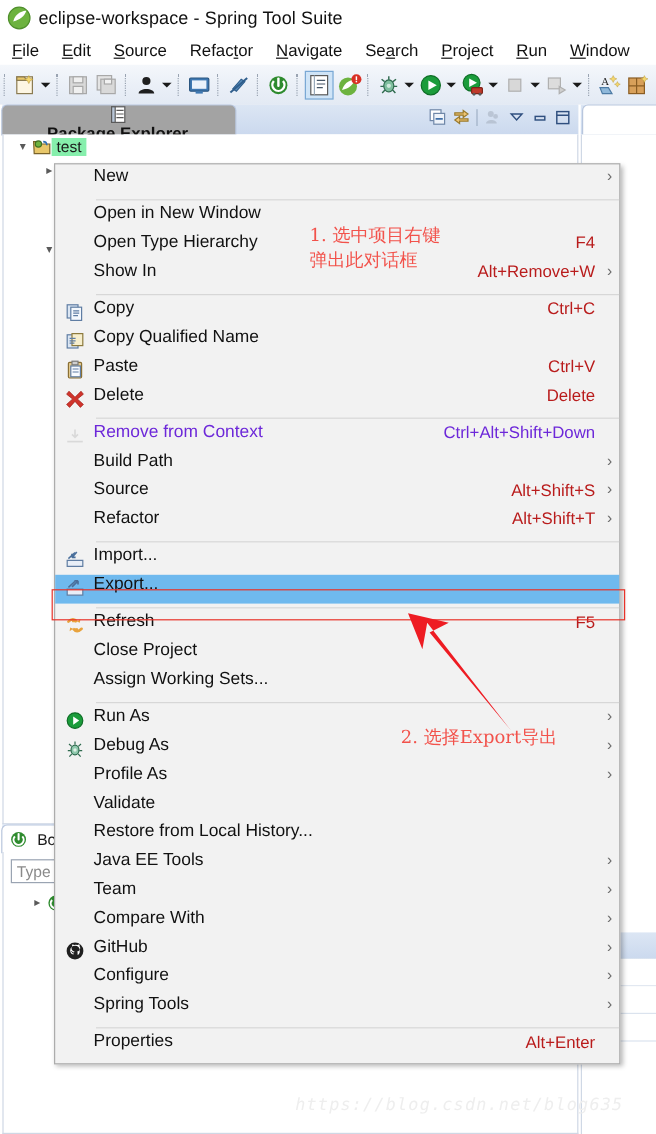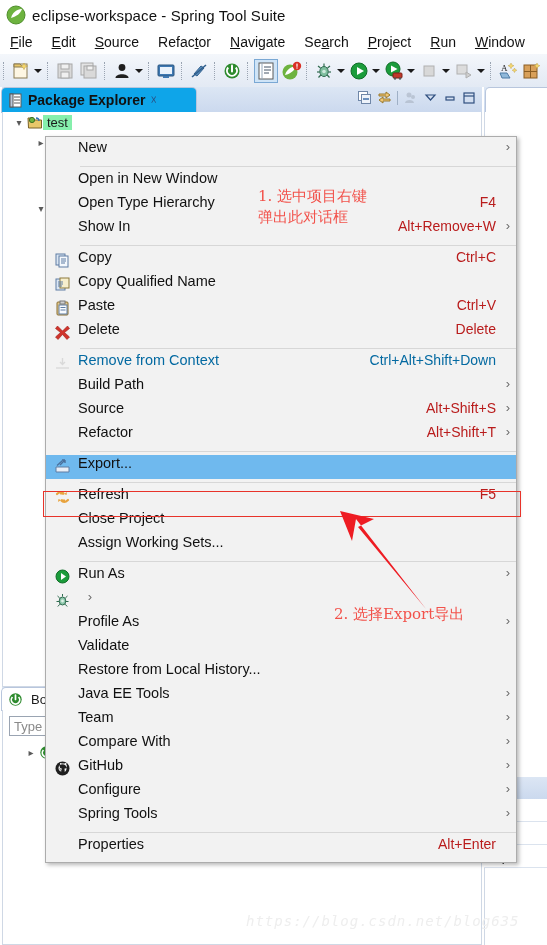--- a/index.html
+++ b/index.html
@@ -43,23 +43,24 @@
   #workbench{
     position:absolute;left:0;top:87px;width:547px;height:858px;
     background:#ffffff;
   }
   
   #peView{position:absolute;left:2px;top:0px;width:480px;height:600px;}
   #peTabRow{position:absolute;left:0;top:0;width:480px;height:25px;
     background:linear-gradient(to bottom,#dce6f4,#cbd9ee);}
   #peTab{
     position:absolute;left:0;top:1px;height:24px;min-width:180px;
-    background:#0ea5e9;border-top-left-radius:4px;border-top-right-radius:4px;
+    background:#a3a3a3;border-top-left-radius:4px;border-top-right-radius:4px;
     display:flex;align-items:center;padding:0 8px 0 6px;
     box-shadow:0 0 0 1px #b8c6dd;
+    flex-direction:column;
   }
   #peTab .lbl{font-size:14px;font-weight:bold;color:#111;margin:0 5px;}
   #peTab .xclose{font-size:12px;color:#2b4b7d;}
   .viewicon{width:15px;height:15px;flex:none;}
   #peToolbar{position:absolute;right:6px;top:3px;display:flex;align-items:center;gap:5px;}
   #peBody{position:absolute;left:0;top:25px;width:480px;height:575px;background:#fff;
     border:1px solid #cfd8e5;border-top:none;box-sizing:border-box;}
   .treerow{display:flex;align-items:center;height:20px;font-size:13px;}
   .twisty{width:16px;text-align:center;color:#5a5a5a;font-size:10px;flex:none;}
   .selrow{background:#86efac;}
@@ -97,21 +98,21 @@
     padding:2px 0;box-sizing:border-box;
   }
   .mrow{
     position:relative;height:24px;display:flex;align-items:flex-start;
     font-size:14.5px;color:#111;padding-left:0;box-sizing:border-box;
   }
   .mrow .ic{width:32px;height:24px;flex:none;position:relative;}
   .mrow .lab{flex:1;white-space:nowrap;}
   .mrow .acc{color:#b91c1c;font-size:14px;margin-right:4px;white-space:nowrap;}
   .mrow .arw{width:16px;text-align:center;color:#6b6b6b;font-size:13px;flex:none;}
-  .mrow.disabled .lab,.mrow.disabled .acc{color:#0369a1;}
+  .mrow.disabled .lab,.mrow.disabled .acc{color:#6d28d9;}
   .mrow.hl{background:#6fb9ee;}
   .msep{height:1px;background:#d7d7d7;margin:3px 0 3px 34px;}
   
   #exportOutline{
     position:absolute;left:43px;top:491px;width:478px;height:26px;
     border:1.5px solid #e8332a;box-sizing:border-box;pointer-events:none;
   }
   
   .anno{position:absolute;color:#f2524b;font-family:"DejaVu Serif","Liberation Serif",serif;
     font-size:15px;line-height:21px;white-space:nowrap;}
@@ -495,20 +496,32 @@
       <span class="acc">Alt+Shift+S</span>
       <span class="arw">›</span>
     </div>
     <div class="mrow">
       <span class="ic"></span>
       <span class="lab">Refactor</span>
       <span class="acc">Alt+Shift+T</span>
       <span class="arw">›</span>
     </div>
     <div class="msep"></div>
+    <div class="mrow">
+      <span class="ic">
+        <svg width="17" height="17" viewBox="0 0 17 17" style="position: absolute; left: 8px; top: 3px;">
+          <path d="M2 9 h13 v5 h-13z" fill="#e8eef7" stroke="#5f7da3"></path>
+          <path d="M10 2 L6 6.5 M6 6.5 h3 M6 6.5 v-3" stroke="#4a6f9b" stroke-width="1.4" fill="none"></path>
+          <path d="M3 7.5 L8.5 2.5" stroke="#4a6f9b" stroke-width="1.2"></path>
+        </svg>
+      </span>
+      <span class="lab">Import...</span>
+      <span class="acc"></span>
+      <span class="arw"></span>
+    </div>
     <div class="mrow hl">
       <span class="ic">
         <svg width="17" height="17" viewBox="0 0 17 17" style="position: absolute; left: 8px; top: 3px;">
           <path d="M2 9 h13 v5 h-13z" fill="#e8eef7" stroke="#5f7da3"></path>
           <path d="M6 7 L11 2 M11 2 h-3 M11 2 v3" stroke="#4a6f9b" stroke-width="1.4" fill="none"></path>
           <path d="M3 7.5 L8.5 2.5" stroke="#4a6f9b" stroke-width="1.2"></path>
         </svg>
       </span>
       <span class="lab">Export...</span>
       <span class="acc"></span>
@@ -561,20 +574,21 @@
             <line x1="8.5" y1="2" x2="8.5" y2="4.5"></line>
             <line x1="3.5" y1="4" x2="5.7" y2="6"></line>
             <line x1="13.5" y1="4" x2="11.3" y2="6"></line>
             <line x1="2.5" y1="9.5" x2="5" y2="9.5"></line>
             <line x1="14.5" y1="9.5" x2="12" y2="9.5"></line>
             <line x1="3.8" y1="14.5" x2="5.9" y2="12.2"></line>
             <line x1="13.2" y1="14.5" x2="11.1" y2="12.2"></line>
           </g>
         </svg>
       </span>
+      <span class="lab">Debug As</span>
       <span class="acc"></span>
       <span class="arw">›</span>
     </div>
     <div class="mrow">
       <span class="ic"></span>
       <span class="lab">Profile As</span>
       <span class="acc"></span>
       <span class="arw">›</span>
     </div>
     <div class="mrow">

